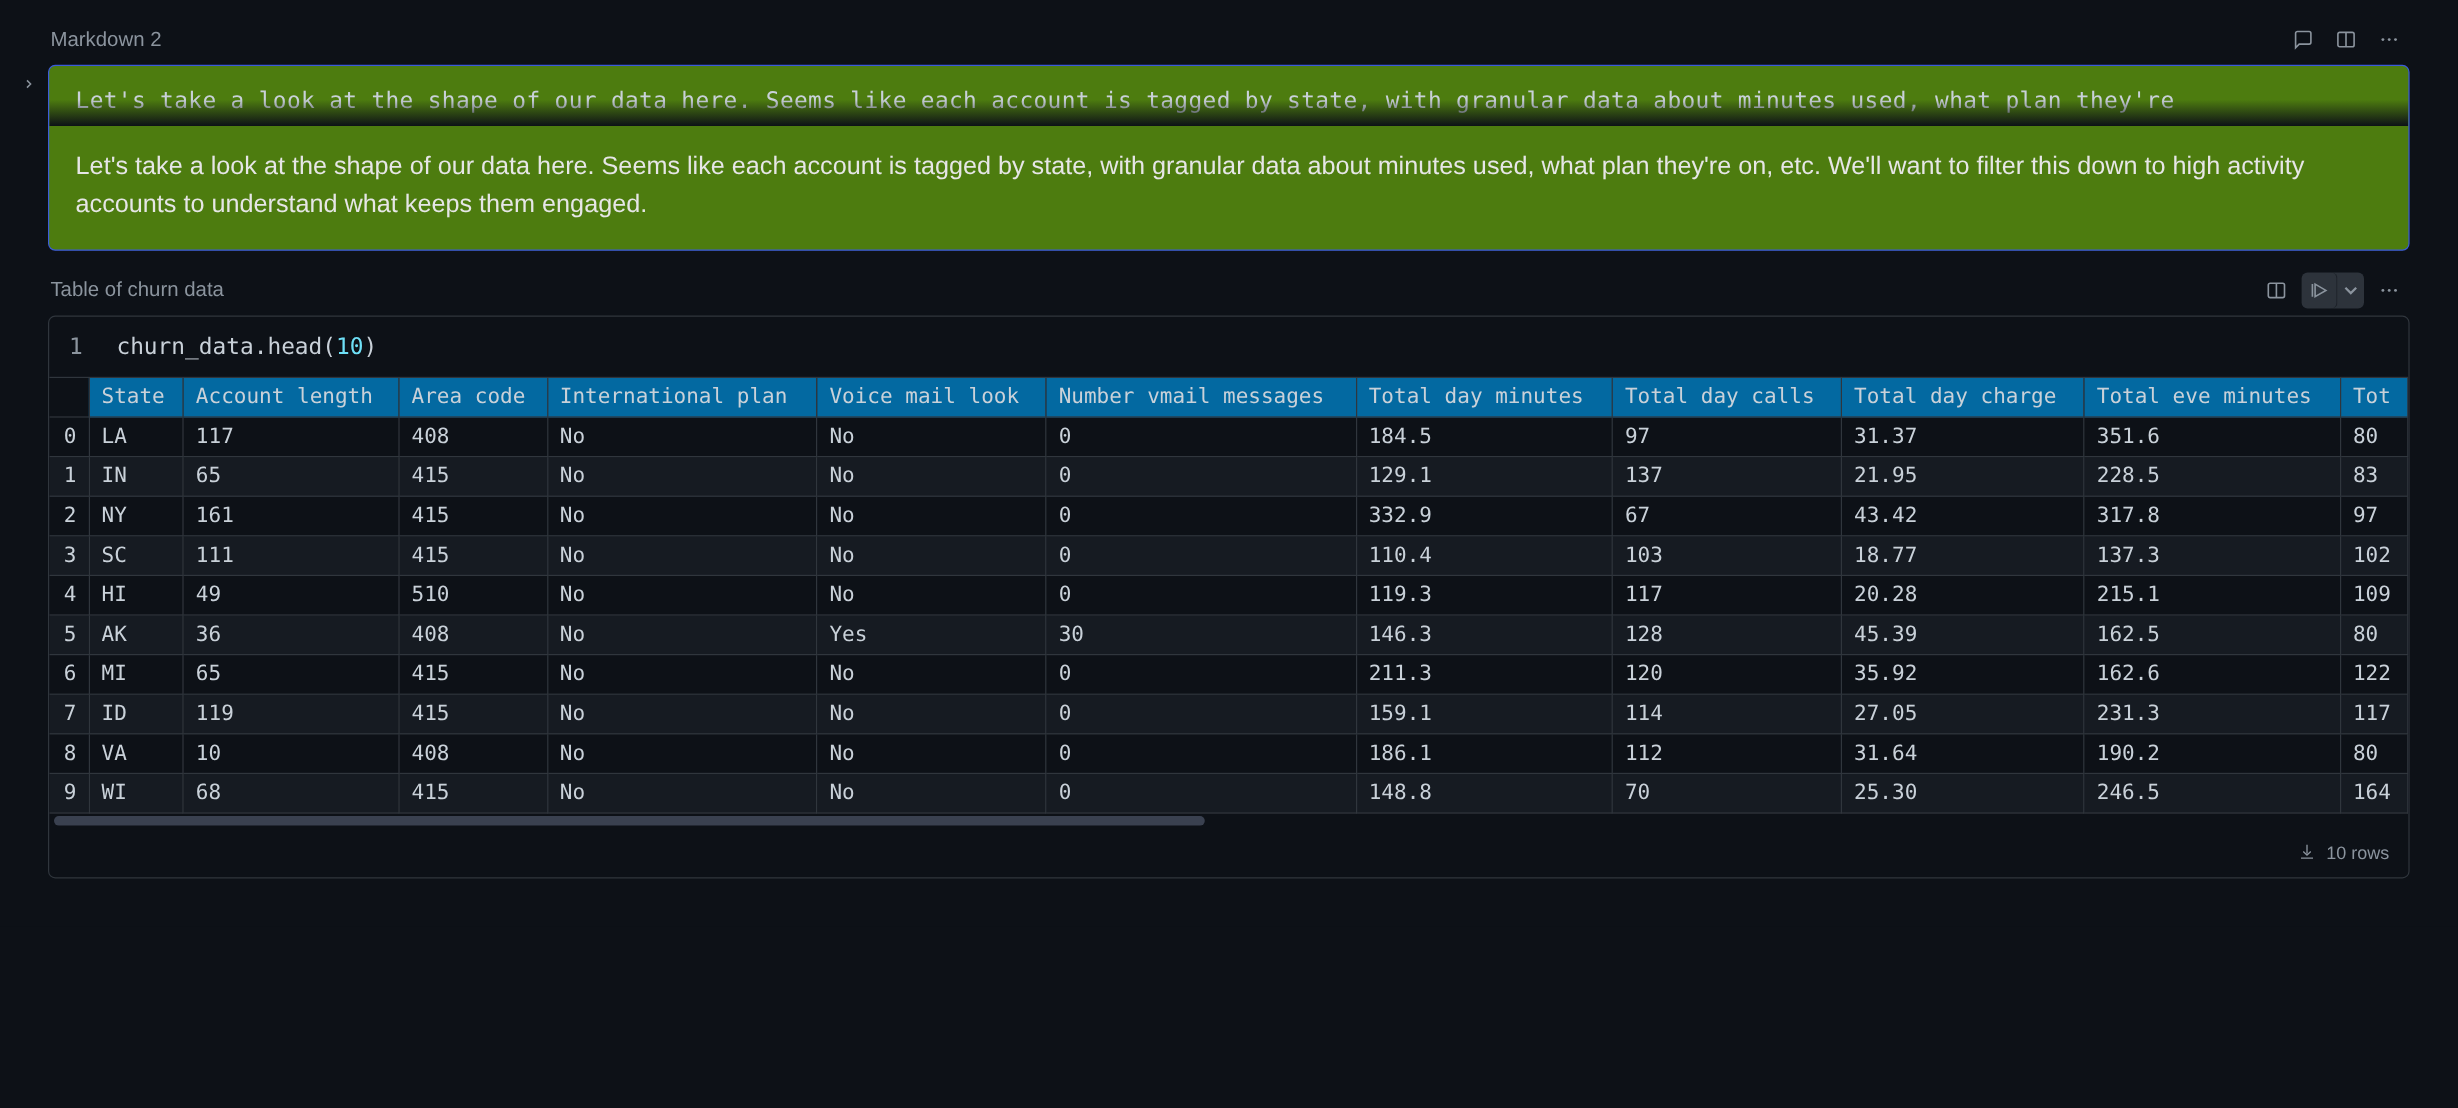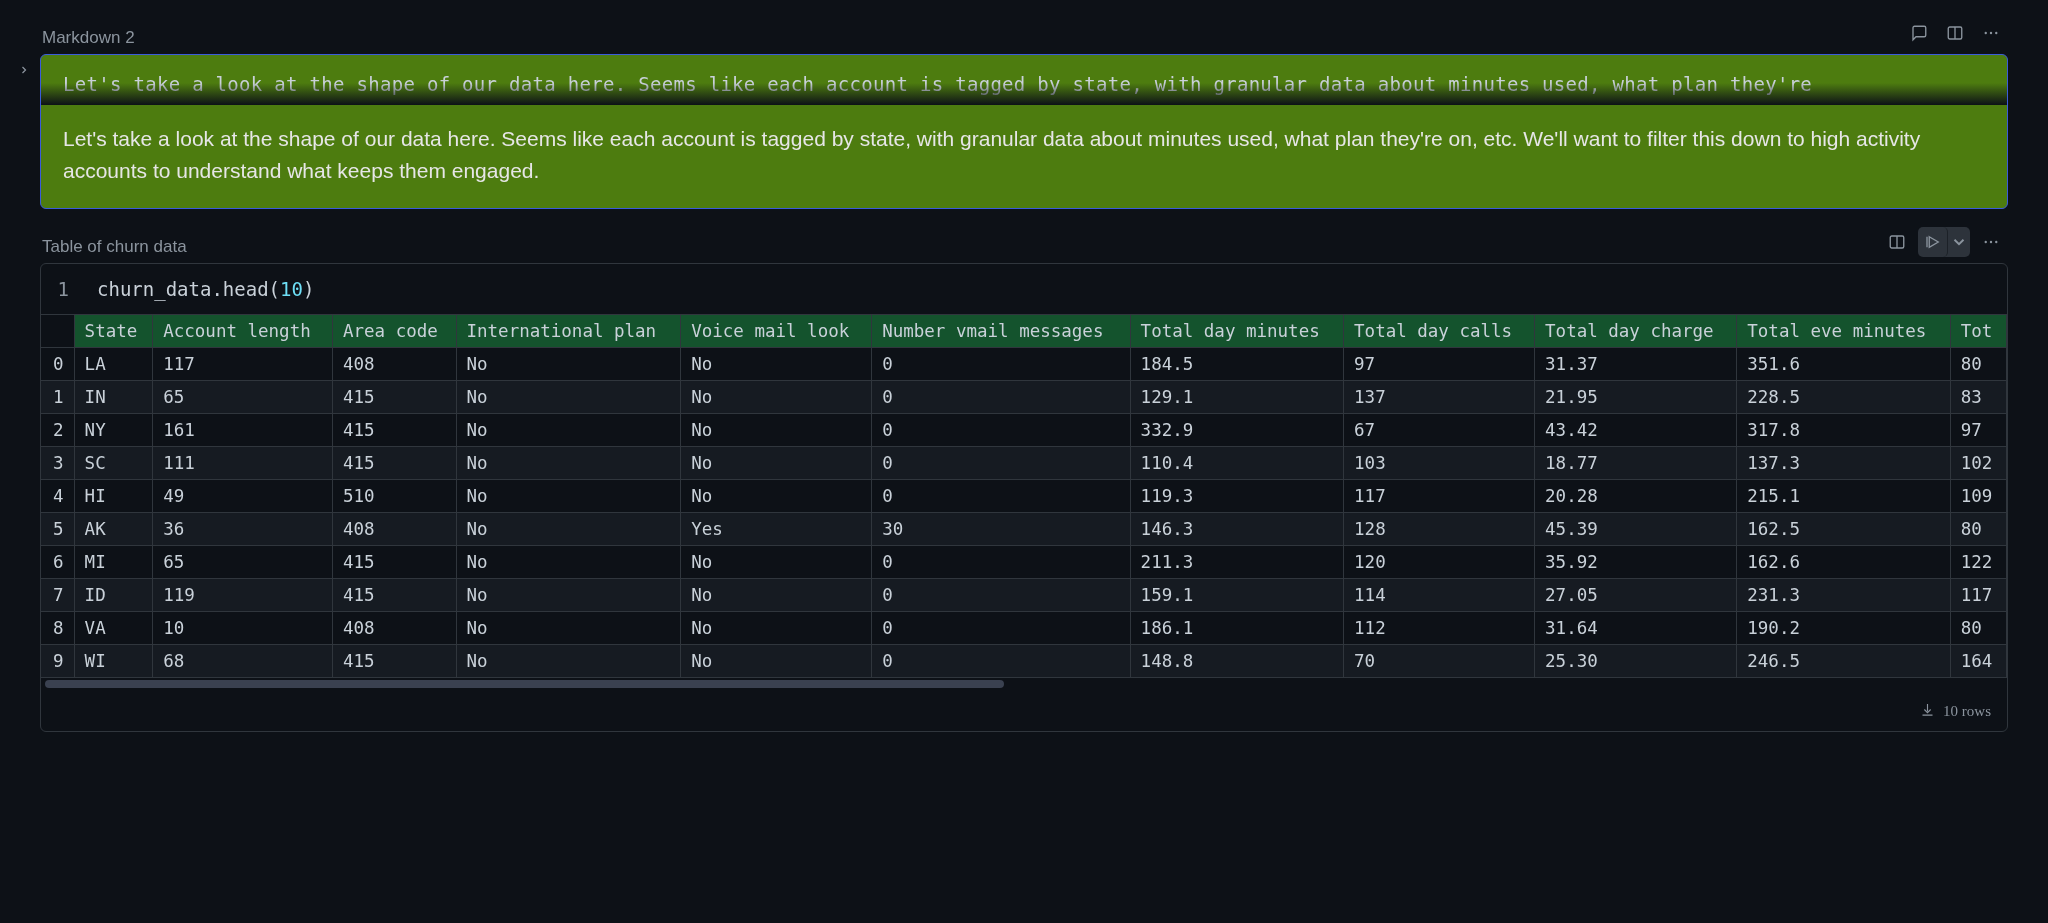--- a/index.html
+++ b/index.html
@@ -25,21 +25,21 @@
     font-family: -apple-system, BlinkMacSystemFont, "Segoe UI", Helvetica, Arial, sans-serif;
     font-size: 16px;
     width: 2048px;
   }
   .notebook { padding: 0 40px 40px 40px; }
 
   .cell { margin-top: 14px; position: relative; }
 
   .cell-header {
     display: flex;
-    align-items: flex-end;
+    align-items: center;
     justify-content: space-between;
     padding: 4px 2px 6px 2px;
   }
   .cell-title {
     color: var(--text-dim);
     font-size: 17px;
   }
   .cell-toolbar {
     display: flex;
     align-items: center;
@@ -134,21 +134,21 @@
   }
   table.df th, table.df td {
     border-right: 1px solid var(--cell-border);
     border-bottom: 1px solid var(--cell-border);
     padding: 6px 10px;
     text-align: left;
     white-space: nowrap;
     font-weight: normal;
   }
   table.df thead th {
-    background: #14532d;
+    background: #0369a1;
     color: #c9d1d9;
   }
   table.df tbody tr:nth-child(even) td,
   table.df tbody tr:nth-child(even) th.rowidx {
     background: var(--row-alt);
   }
   table.df .rowidx {
     text-align: right;
     color: var(--text);
     min-width: 28px;
@@ -172,21 +172,20 @@
   }
 
   .df-footer {
     display: flex;
     justify-content: flex-end;
     align-items: center;
     gap: 8px;
     padding: 8px 16px 10px 16px;
     color: var(--text-dim);
     font-size: 15px;
-    font-family: Liberation Serif, serif;
   }
   .df-footer svg { width: 15px; height: 15px; }
 
   .run-group {
     display: flex;
     align-items: center;
     background: #2d333b;
     border-radius: 5px;
   }
   .run-group .tb-btn { background: transparent; color: var(--text-dim); }

